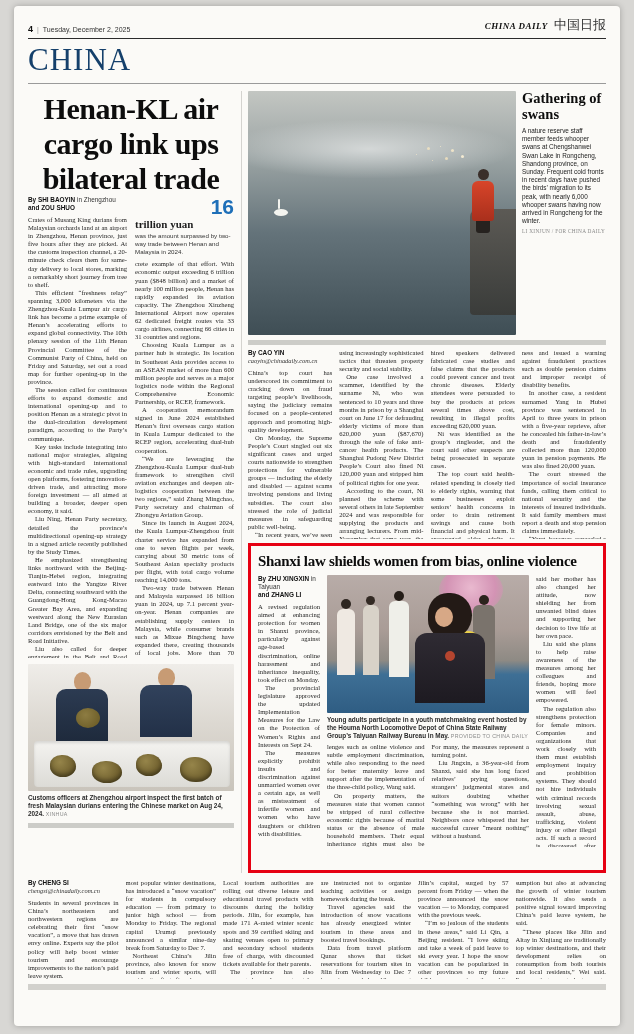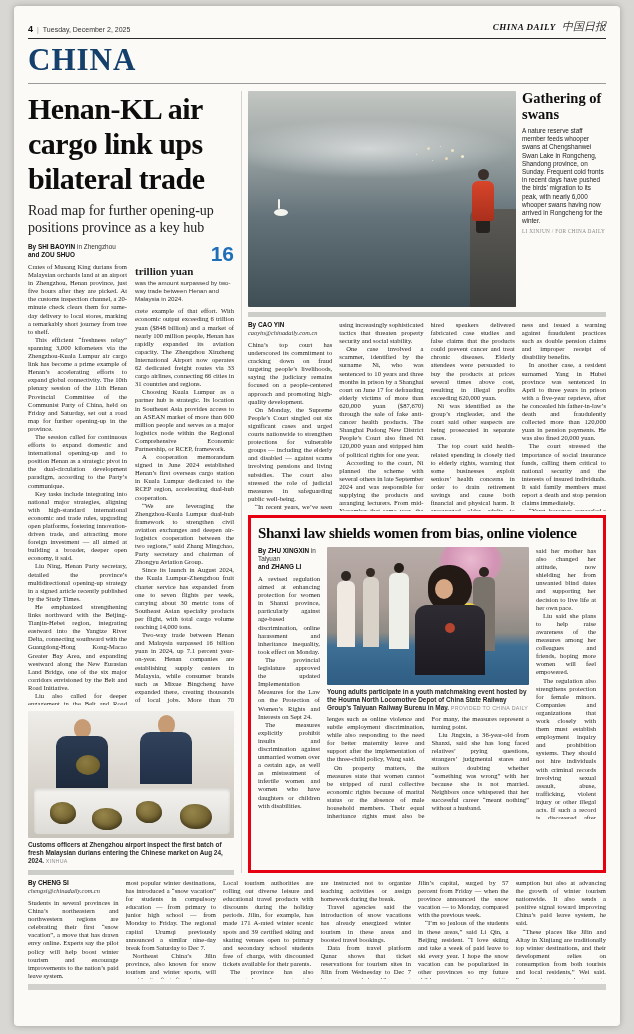--- a/index.html
+++ b/index.html
@@ -17,43 +17,43 @@
     padding:10px 14px 0 14px;box-sizing:border-box;
   }
   
   .topbar{display:flex;justify-content:space-between;align-items:flex-end;
     border-bottom:1.5px solid #2b2b2b;padding-bottom:4px;height:18px;}
   .topbar-left{font-family:"Liberation Sans",sans-serif;font-size:7px;color:#333;}
   .topbar-left .pgnum{font-weight:bold;font-size:9px;color:#111;}
   .topbar-left .sep{margin:0 4px;color:#999;}
   .topbar-right{font-size:9px;}
   .masthead{font-weight:bold;letter-spacing:.5px;color:#111;font-style:italic;}
-  .masthead-cn{font-size:11px;margin-left:4px;color:#333;font-style:italic;}
+  .masthead-cn{font-size:13px;margin-left:4px;color:#333;}
   
   .section-title{
-    font-size:31px;font-weight:bold;color:#15406b;letter-spacing:1px;
+    font-size:31px;font-weight:normal;color:#15406b;letter-spacing:1px;
     padding:5px 0 5px 0;border-bottom:1px solid #9a9a9a;line-height:32px;height:34px;
   }
   
   h1,h2{margin:0;color:#0d0d0d;font-weight:bold;}
   .coltext p{margin:0;text-indent:7px;font-size:6.6px;line-height:8.1px;text-align:justify;}
   .coltext p:first-child{text-indent:0;}
   .byline{font-family:"Liberation Sans",sans-serif;font-size:6.4px;line-height:8px;margin-bottom:4px;color:#111;}
   .byline b{font-weight:bold;}
   .byline .loc{font-weight:normal;color:#333;}
   .email{font-style:italic;font-family:"Liberation Serif",serif;color:#333;}
   .caption{font-family:"Liberation Sans",sans-serif;font-size:6.4px;line-height:8px;color:#2c2c2c;font-weight:bold;margin-top:3px;text-align:left;}
   .credit{font-weight:normal;font-size:5.3px;color:#8a8a8a;letter-spacing:.3px;}
   .graybar{height:5px;background:#ccccc8;margin:5px 0 4px 0;}
   
   .main-row{display:flex;margin-top:7px;height:782px;}
   .left-col{width:206px;padding-right:7px;border-right:1px solid #d4d3cf;flex:none;}
   .right-col{flex:1;padding-left:6px;min-width:0;display:flex;flex-direction:column;}
   
-  .left-col h1{font-size:30px;line-height:35px;letter-spacing:-.5px;}
+  .left-col h1{font-size:30px;line-height:35px;letter-spacing:-.5px;text-align:center;}
   .subhead{font-size:14px;line-height:17px;color:#222;margin:6px 0 7px 0;}
   .h-textrow{display:flex;gap:8px;height:462px;overflow:hidden;}
   .ncol{flex:1;min-width:0;overflow:hidden;}
   .stat{margin-bottom:5px;}
   .stat-num{font-family:"Liberation Sans",sans-serif;font-weight:bold;font-size:21px;line-height:21px;color:var(--stat-blue,#1e6fb8);text-align:right;}
   .stat-unit{font-weight:bold;font-size:11px;line-height:12px;margin:1px 0 2px 0;}
   .stat-desc{font-family:"Liberation Sans",sans-serif;font-size:6.2px;line-height:7.8px;color:#333;}
   
   .photo{position:relative;overflow:hidden;border-radius:1px;}
   
@@ -65,21 +65,21 @@
   .officer.o2{left:112px;top:4px;}
   .officer.o2 .body{background:linear-gradient(180deg,#31425c,#223047);}
   .foambox{position:absolute;left:6px;bottom:4px;width:196px;height:46px;background:linear-gradient(180deg,#f4f3f0,#dcdbd6);border-radius:4px;box-shadow:inset 0 2px 3px rgba(0,0,0,.12);}
   .durian-fruit{position:absolute;width:26px;height:22px;border-radius:46% 54% 50% 50%;background:radial-gradient(circle at 38% 32%,#96854a,#6e5e2d 70%,#574a22);box-shadow:inset 0 -3px 4px rgba(0,0,0,.35);}
   .durian-fruit.d1{left:22px;bottom:14px;}
   .durian-fruit.d2{left:64px;bottom:8px;width:30px;}
   .durian-fruit.d3{left:108px;bottom:15px;}
   .durian-fruit.d4{left:152px;bottom:9px;width:32px;height:25px;}
   .durian-hand{position:absolute;left:48px;top:44px;width:24px;height:20px;border-radius:50%;background:radial-gradient(circle at 40% 35%,#8d7c42,#665722);}
   
-  .photo-row{display:flex;height:216px;flex:none;}
+  .photo-row{display:flex;height:244px;flex:none;}
   .swans-photo{flex:1;background:linear-gradient(180deg,#c3c6c2 0%,#9aa3a3 28%,#64737a 58%,#3f4e55 100%);}
   .swan-mist{position:absolute;left:0;top:28px;width:100%;height:60px;background:radial-gradient(ellipse at 45% 50%,rgba(255,255,255,.55),rgba(255,255,255,0) 70%);}
   .swan-flock{position:absolute;left:26px;top:118px;width:14px;height:7px;border-radius:50%;background:#f4f4ef;
     box-shadow:22px 8px 0 -1px #f1f1ea, 44px 2px 0 0 #eeeee7, 66px 12px 0 -1px #f4f4ee,
       88px 5px 0 0 #efefe8, 112px 14px 0 -1px #f2f2eb, 134px 7px 0 0 #ececе4,
       156px 16px 0 -1px #f3f3ec, 10px 26px 0 1px #f6f6f0, 38px 30px 0 0 #f0f0e9,
       64px 34px 0 1px #f4f4ee, 92px 28px 0 0 #eeeee6, 120px 36px 0 1px #f2f2ea,
       148px 30px 0 0 #f5f5ef, 176px 24px 0 -1px #ebebe3, 6px 52px 0 2px #f7f7f2,
       40px 56px 0 1px #f1f1eb, 76px 52px 0 2px #f5f5ef, 110px 58px 0 1px #efefe9,
       144px 54px 0 2px #f3f3ed, 178px 48px 0 1px #ededе6, 200px 12px 0 -1px #f0f0e9;}
@@ -146,21 +146,20 @@
       <span class="masthead-cn">中国日报</span>
     </div>
   </div>
 
   <div class="section-title">CHINA</div>
 
   <div class="main-row">
 
     <div class="left-col">
       <h1>Henan-KL air cargo link ups bilateral trade</h1>
-      <div class="subhead">Road map for further opening-up positions province as a key hub</div>
       <div class="h-textrow">
         <div class="ncol">
           <div class="byline">
             <div><b>By SHI BAOYIN</b><span class="loc"> in Zhengzhou</span></div>
             <div><b>and ZOU SHUO</b></div>
           </div>
           <div class="coltext">
               <p>Crates of Musang King durians from Malaysian orchards land at an airport in Zhengzhou, Henan province, just five hours after they are picked. At the customs inspection channel, a 20-minute check clears them for same-day delivery to local stores, marking a remarkably short journey from tree to shelf.</p>
               <p>This efficient “freshness relay” spanning 3,000 kilometers via the Zhengzhou-Kuala Lumpur air cargo link has become a prime example of Henan’s accelerating efforts to expand global connectivity. The 10th plenary session of the 11th Henan Provincial Committee of the Communist Party of China, held on Friday and Saturday, set out a road map for further opening-up in the province.</p>
               <p>The session called for continuous efforts to expand domestic and international opening-up and to position Henan as a strategic pivot in the dual-circulation development paradigm, according to the Party’s communique.</p>

